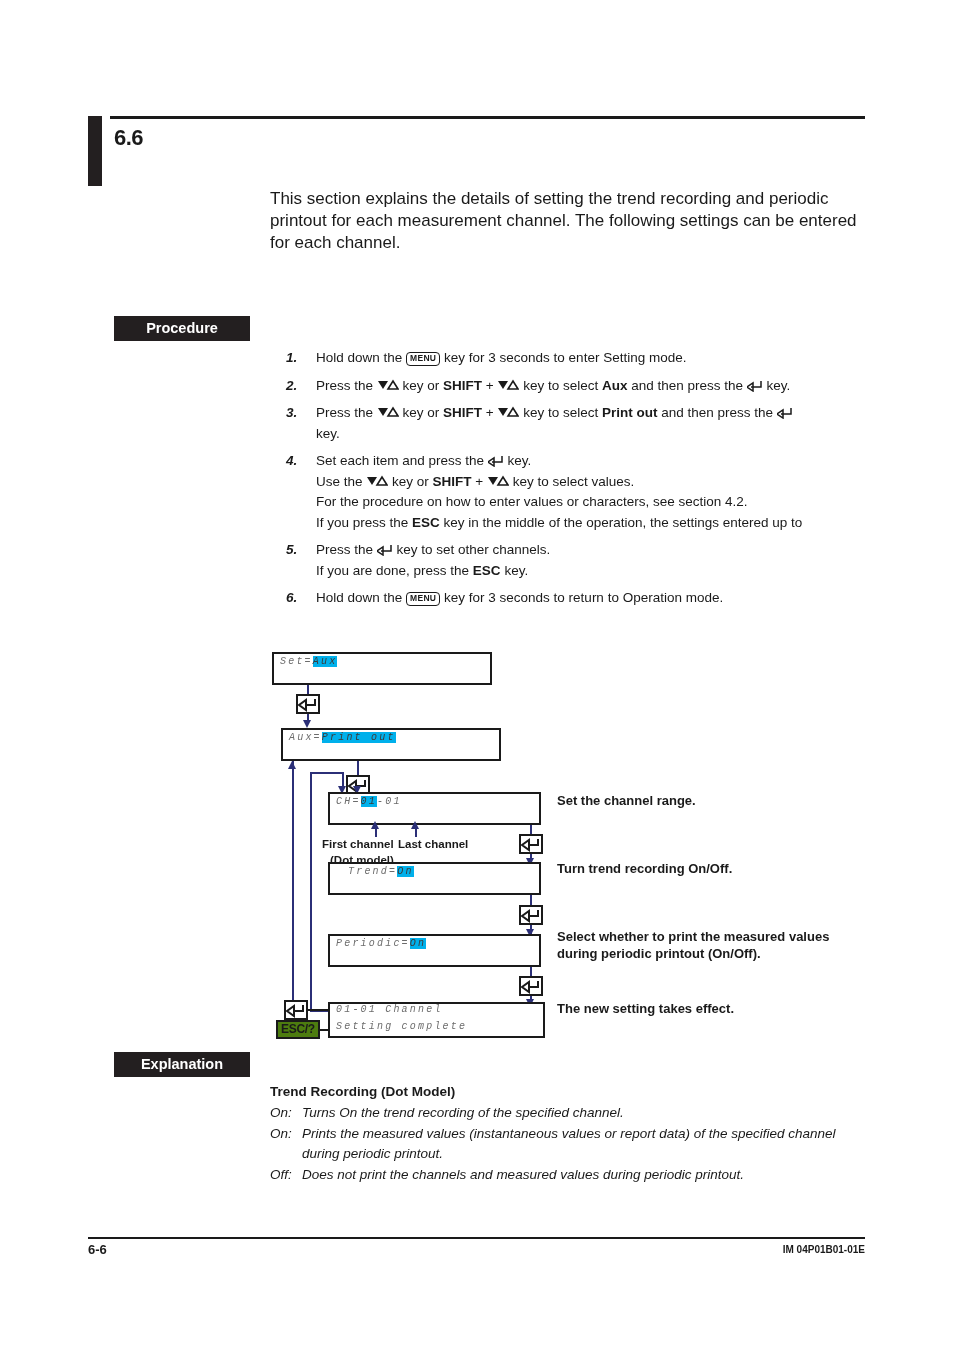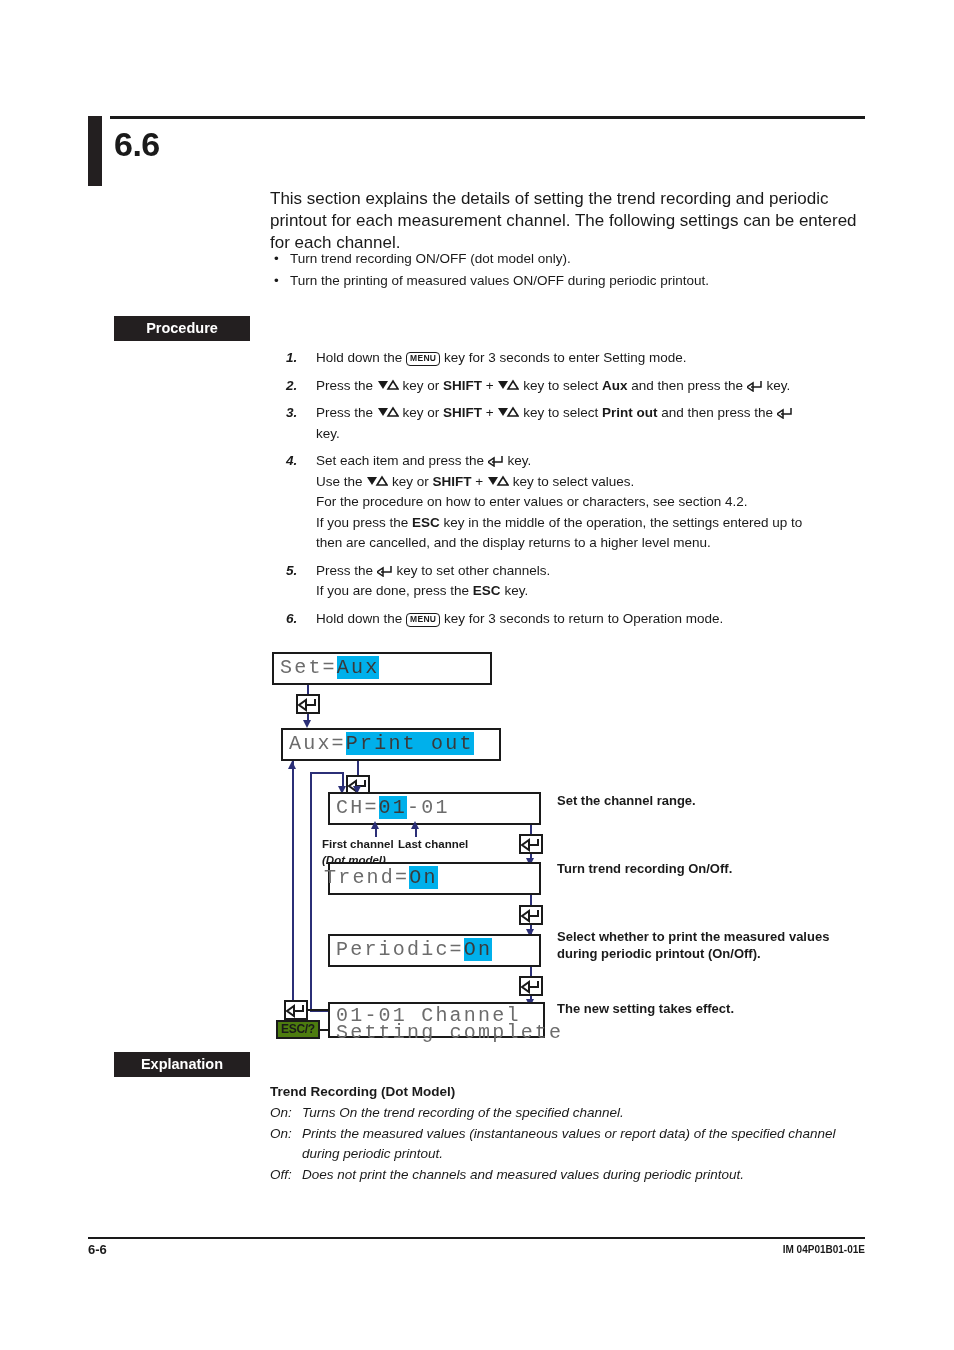--- a/index.html
+++ b/index.html
@@ -10,21 +10,21 @@
     color:#1a1a1a;
     position:relative;
     overflow:hidden;
   }
   
   #page{position:absolute;left:0;top:0;width:954px;height:1350px;}
 
   .top-rule{position:absolute;left:110px;top:116px;width:755px;height:3px;background:#1a1a1a;}
   .title-bar{position:absolute;left:88px;top:116px;width:14px;height:70px;background:#231f20;}
 
-  .sec-num{position:absolute;left:114px;top:125px;font-size:34px;font-weight:bold;letter-spacing:-0.5px;}
+  .sec-num{position:absolute;left:114px;top:125px;font-size:22px;font-weight:bold;letter-spacing:-0.5px;}
   .sec-title{position:absolute;left:190px;top:125px;width:680px;font-size:26px;font-weight:bold;line-height:30px;letter-spacing:-0.4px;}
 
   .intro{position:absolute;left:270px;top:188px;width:600px;font-size:17px;line-height:22px;}
   .bullets{position:absolute;left:270px;top:248px;width:600px;font-size:13.5px;line-height:22px;}
   .bullets .bl{display:block;position:relative;padding-left:20px;}
   .bullets .bl::before{content:"\2022";position:absolute;left:4px;top:0;}
 
   
   .blk-label{position:absolute;background:#231f20;color:#fff;font-size:14.5px;font-weight:bold;
              padding:4px 0 5px 0;text-align:center;}
@@ -40,21 +40,21 @@
   .menukey{display:inline-block;border:1.6px solid #1a1a1a;border-radius:4px;
            font-size:8.5px;font-weight:bold;letter-spacing:0.3px;padding:0px 3px 1px 3px;
            line-height:11px;vertical-align:1px;}
   .entk{display:inline-block;vertical-align:-2px;width:16px;height:13px;}
   .tri{display:inline-block;vertical-align:-1px;width:22px;height:12px;}
 
   
   #flow{position:absolute;left:0;top:640px;width:954px;height:400px;}
   .lcd{position:absolute;border:2.5px solid #1a1a1a;background:#fff;box-sizing:border-box;}
   .lcdtxt{position:absolute;font-family:"Liberation Mono","DejaVu Sans Mono",monospace;
-          font-size:20px;color:#6c6c6c;letter-spacing:2.2px;white-space:pre;}
+          font-size:10px;color:#6c6c6c;letter-spacing:2.2px;white-space:pre;font-style:italic;}
   .hl{background:#00b0eb;color:#3a3a3a;}
   .vline{position:absolute;background:#2b2f77;width:2px;}
   .hline{position:absolute;background:#2b2f77;height:2px;}
   .arrow-dn{position:absolute;width:0;height:0;border-left:4.5px solid transparent;
             border-right:4.5px solid transparent;border-top:8px solid #2b2f77;}
   .arrow-up{position:absolute;width:0;height:0;border-left:4.5px solid transparent;
             border-right:4.5px solid transparent;border-bottom:8px solid #2b2f77;}
   .entbox{position:absolute;width:24px;height:20px;border:2px solid #1a1a1a;background:#fff;box-sizing:border-box;}
   .escbox{position:absolute;border:2.2px solid #1a1a1a;background:#4d7c0f;box-sizing:border-box;
           font-size:12px;font-weight:bold;padding:1px 3px;line-height:13px;letter-spacing:-0.3px;}
@@ -79,24 +79,20 @@
 
   <div class="top-rule"></div>
   <div class="title-bar"></div>
   <div class="sec-num">6.6</div>
 
   <div class="intro">
     <span class="ln">This section explains the details of setting the trend recording and periodic printout for</span>
     <span class="ln">each measurement channel.</span>
     <span class="ln">The following settings can be entered for each channel.</span>
   </div>
-  <div class="bullets">
-    <span class="bl">Turn trend recording ON/OFF (dot model only).</span>
-    <span class="bl">Turn the printing of measured values ON/OFF during periodic printout.</span>
-  </div>
 
   <div class="blk-label" style="left:114px;top:316px;width:136px;">Procedure</div>
 
   <div class="steps">
 
     <div class="step">
       <span class="num">1.</span>
       <span class="ln"><span>Hold down the </span><span class="menukey">MENU</span><span> key for 3 seconds to enter Setting mode.</span></span>
     </div>
 
@@ -137,21 +133,20 @@
             </svg></span><span> key.</span></span>
       <span class="ln"><span>Use the </span><span class="tri"><svg width="22" height="12" viewBox="0 0 22 12">
               <polygon points="1,2 11,2 6,10" fill="#1a1a1a"></polygon>
               <polygon points="11,10 21,10 16,2" fill="none" stroke="#1a1a1a" stroke-width="1.6"></polygon>
             </svg></span><span> key or </span><b class="bb">SHIFT</b><span> + </span><span class="tri"><svg width="22" height="12" viewBox="0 0 22 12">
               <polygon points="1,2 11,2 6,10" fill="#1a1a1a"></polygon>
               <polygon points="11,10 21,10 16,2" fill="none" stroke="#1a1a1a" stroke-width="1.6"></polygon>
             </svg></span><span> key to select values.</span></span>
       <span class="ln">For the procedure on how to enter values or characters, see section 4.2.</span>
       <span class="ln"><span>If you press the </span><b class="bb">ESC</b><span> key in the middle of the operation, the settings entered up to</span></span>
-      <span class="ln">then are cancelled, and the display returns to a higher level menu.</span>
     </div>
 
     <div class="step">
       <span class="num">5.</span>
       <span class="ln"><span>Press the </span><span class="entk"><svg width="16" height="13" viewBox="0 0 16 13">
               <polyline points="14,2 14,8 4,8" fill="none" stroke="#1a1a1a" stroke-width="1.5"></polyline>
               <polygon points="6,4 6,12 0,8" fill="none" stroke="#1a1a1a" stroke-width="1.5"></polygon>
             </svg></span><span> key to set other channels.</span></span>
       <span class="ln"><span>If you are done, press the </span><b class="bb">ESC</b><span> key.</span></span>
     </div>
@@ -202,34 +197,34 @@
 
     <div class="lcd" style="left:328px;top:152px;width:213px;height:33px;"></div>
     <div class="lcdtxt" style="left:336px;top:156px;"><span>CH=</span><span class="hl">01</span><span>-01</span></div>
 
     <div class="vline" style="left:375px;top:185px;height:12px;"></div>
     <div class="arrow-up" style="left:371px;top:181px;"></div>
     <div class="vline" style="left:415px;top:185px;height:12px;"></div>
     <div class="arrow-up" style="left:411px;top:181px;"></div>
     <div class="smlabel" style="left:322px;top:198px;">First channel</div>
     <div class="smlabel" style="left:398px;top:198px;">Last channel</div>
-    <div class="smlabel" style="left:322px;top:214px;font-style:italic;">(Dot model)</div>
+    <div class="smlabel" style="left:330px;top:214px;">(Dot model)</div>
 
     <div class="vline" style="left:530px;top:185px;height:15px;"></div>
     <div class="entbox" style="left:519px;top:194px;">
       <svg width="20" height="16" viewBox="0 0 20 16" style="display:block;margin:0 auto;">
           <polyline points="17,3 17,9 6,9" fill="none" stroke="#1a1a1a" stroke-width="2"></polyline>
           <polygon points="8,4 8,14 1,9" fill="#fff" stroke="#1a1a1a" stroke-width="2"></polygon>
         </svg>
     </div>
     <div class="vline" style="left:530px;top:214px;height:9px;"></div>
     <div class="arrow-dn" style="left:526px;top:218px;"></div>
 
     <div class="lcd" style="left:328px;top:222px;width:213px;height:33px;"></div>
-    <div class="lcdtxt" style="left:324px;top:226px;"><span>Trend=</span><span class="hl">On</span></div>
+    <div class="lcdtxt" style="left:348px;top:226px;"><span>Trend=</span><span class="hl">On</span></div>
 
     <div class="vline" style="left:530px;top:255px;height:17px;"></div>
     <div class="entbox" style="left:519px;top:265px;">
       <svg width="20" height="16" viewBox="0 0 20 16" style="display:block;margin:0 auto;">
           <polyline points="17,3 17,9 6,9" fill="none" stroke="#1a1a1a" stroke-width="2"></polyline>
           <polygon points="8,4 8,14 1,9" fill="#fff" stroke="#1a1a1a" stroke-width="2"></polygon>
         </svg>
     </div>
     <div class="vline" style="left:530px;top:285px;height:13px;"></div>
     <div class="arrow-dn" style="left:526px;top:289px;"></div>

